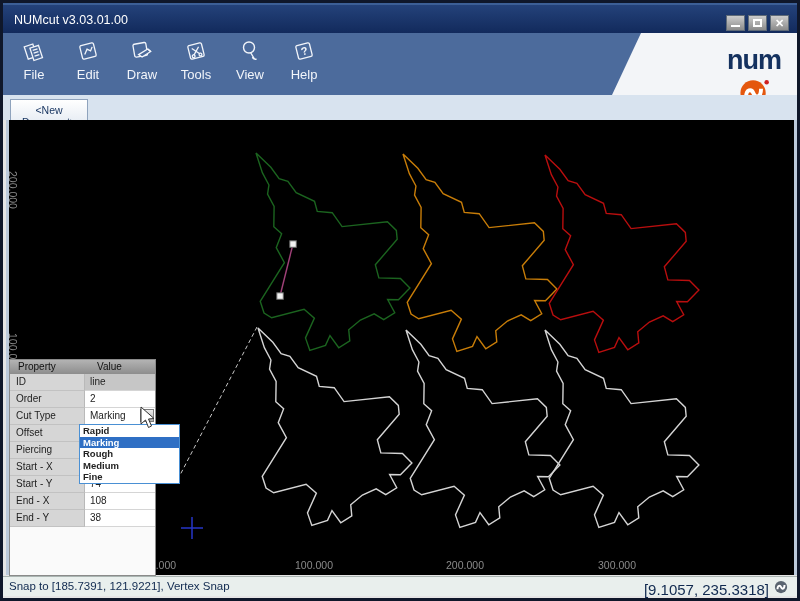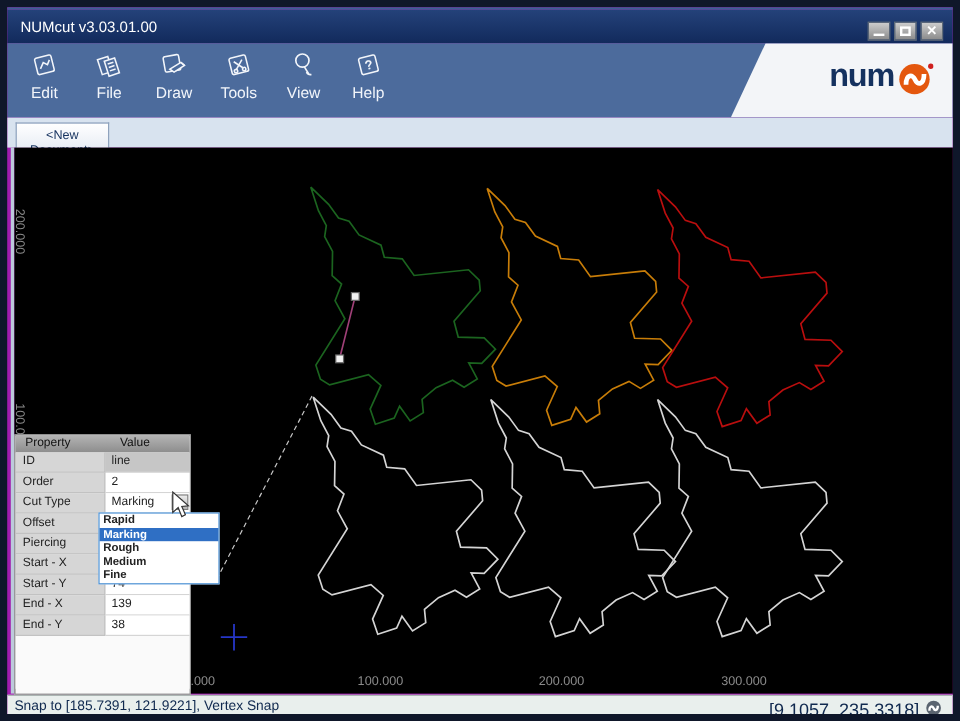--- a/index.html
+++ b/index.html
@@ -1,37 +1,37 @@
 <!DOCTYPE html>
 <html><head>
 <meta charset="utf-8">
 <style>
   html,body{margin:0;padding:0;background:#fff;}
   *{box-sizing:border-box;}
-  .window{position:relative;width:800px;height:601px;background:#a21caf;
-    font-family:"Liberation Sans",sans-serif;overflow:hidden;border:6px solid #0f172a;}
+  .window{position:relative;width:800px;height:601px;background:#e5e5e5;
+    font-family:"Liberation Sans",sans-serif;overflow:hidden;border:3px solid #0f172a;}
   
   .titlebar{position:absolute;left:0;top:0;width:100%;height:30px;
     background:linear-gradient(#24427a,#122a5c);border-top:2px solid #3c5f96;}
   .title-text{position:absolute;left:11px;top:8px;color:#fff;font-size:12.5px;}
   .win-btns{position:absolute;right:8px;top:10px;display:flex;gap:3px;}
   .win-btn{width:19px;height:16px;background:linear-gradient(#cccccc,#8b8b8b);
     border:1px solid #5f6b78;display:flex;align-items:center;justify-content:center;}
   .glyph-min{width:9px;height:3px;border-bottom:2px solid #fff;margin-top:5px;}
   .glyph-max{width:9px;height:8px;border:2px solid #fff;}
   .glyph-close{color:#fff;font-size:11px;font-weight:bold;line-height:1;}
   
   .toolbar{position:absolute;left:0;top:30px;width:100%;height:62px;background:#4c6b9c;}
   .menu-row{position:absolute;left:4px;top:0;display:flex;height:62px;}
   .menu-btn{width:54px;height:62px;display:flex;flex-direction:column;align-items:center;
     justify-content:flex-start;padding-top:5px;color:#f2f5fa;font-size:13px;cursor:default;}
   .menu-btn svg{width:26px;height:26px;margin-bottom:3px;}
   .logo-band{position:absolute;right:0;top:0;width:185px;height:62px;background:#f3f5f8;
     clip-path:polygon(29px 0,100% 0,100% 100%,0 100%);}
-  .logo{position:absolute;right:16px;top:14px;display:flex;gap:3px;}
+  .logo{position:absolute;right:16px;top:14px;display:flex;align-items:center;gap:3px;flex-direction:column;}
   .logo-text{font-size:27px;font-weight:800;color:#14315f;letter-spacing:-1px;line-height:1;}
   
   .tabbar{position:absolute;left:0;top:92px;width:100%;height:25px;background:#d8e3ef;}
   .tab{position:absolute;left:7px;top:4px;width:78px;height:21px;
     background:linear-gradient(#ffffff,#e9eef5);border:1px solid #8fa3bd;border-bottom:none;
     font-size:10.5px;color:#16335f;text-align:center;padding-top:4px;}
   
   .left-strip{position:absolute;left:3px;top:117px;width:3px;height:455px;background:#bccadb;}
   .right-strip{position:absolute;left:791px;top:117px;width:6px;height:455px;background:#bccadb;}
   .canvas-area{position:absolute;left:6px;top:117px;width:785px;height:455px;background:#000;overflow:hidden;}
@@ -95,36 +95,36 @@
       <span class="logo-text">num</span>
       <svg width="30" height="30" viewBox="0 0 32 32">
         <circle cx="15" cy="17" r="13.5" fill="#e4570e"></circle>
         <path d="M7.5 22 C7.5 12.5 13.5 12.5 15.5 17.5 C17.5 22.5 23.5 22.5 23.5 12.5" stroke="#fff" stroke-width="4.2" fill="none"></path>
         <circle cx="29.5" cy="5.5" r="2.4" fill="#cf1f1f"></circle>
       </svg>
     </div>
     <div class="menu-row">
       <div class="menu-btn">
         <svg viewBox="0 0 26 26" fill="none" stroke="#f2f5fa" stroke-width="1.3">
-          <g transform="rotate(-14 13 13)">
-            <rect x="6" y="6" width="14" height="14" rx="1.5"></rect>
-            <path d="M9 15.5 l3.5 -4.5 l3 2.5 l2.5 -3.5"></path>
-          </g>
-        </svg>
-        <span>Edit</span>
-      </div>
-      <div class="menu-btn">
-        <svg viewBox="0 0 26 26" fill="none" stroke="#f2f5fa" stroke-width="1.3">
           <g transform="rotate(-18 13 13)">
             <rect x="5" y="6" width="9" height="13"></rect>
             <rect x="10" y="9" width="9" height="13" fill="#4c6b9c"></rect>
             <path d="M12 12 l5 0 M12 15 l5 0 M12 18 l5 0"></path>
           </g>
         </svg>
         <span>File</span>
+      </div>
+      <div class="menu-btn">
+        <svg viewBox="0 0 26 26" fill="none" stroke="#f2f5fa" stroke-width="1.3">
+          <g transform="rotate(-14 13 13)">
+            <rect x="6" y="6" width="14" height="14" rx="1.5"></rect>
+            <path d="M9 15.5 l3.5 -4.5 l3 2.5 l2.5 -3.5"></path>
+          </g>
+        </svg>
+        <span>Edit</span>
       </div>
       <div class="menu-btn">
         <svg viewBox="0 0 26 26" fill="none" stroke="#f2f5fa" stroke-width="1.3">
           <g transform="rotate(-10 13 13)">
             <rect x="5" y="5" width="13" height="13" rx="1.5"></rect>
             <path d="M9 16 L19 12 L21.5 15 L12 19 Z" fill="#4c6b9c"></path>
             <path d="M19 12 l2.5 3"></path>
           </g>
         </svg>
         <span>Draw</span>
@@ -227,21 +227,21 @@
         <div class="prow">
           <div class="plabel">Start - X</div>
           <div class="pvalue"></div>
         </div>
         <div class="prow">
           <div class="plabel">Start - Y</div>
           <div class="pvalue">74</div>
         </div>
         <div class="prow">
           <div class="plabel">End - X</div>
-          <div class="pvalue">139</div>
+          <div class="pvalue">108</div>
         </div>
         <div class="prow">
           <div class="plabel">End - Y</div>
           <div class="pvalue">38</div>
         </div>
       </div>
     <div class="panel-filler"></div>
   </div>
 
   <div class="dropdown">

